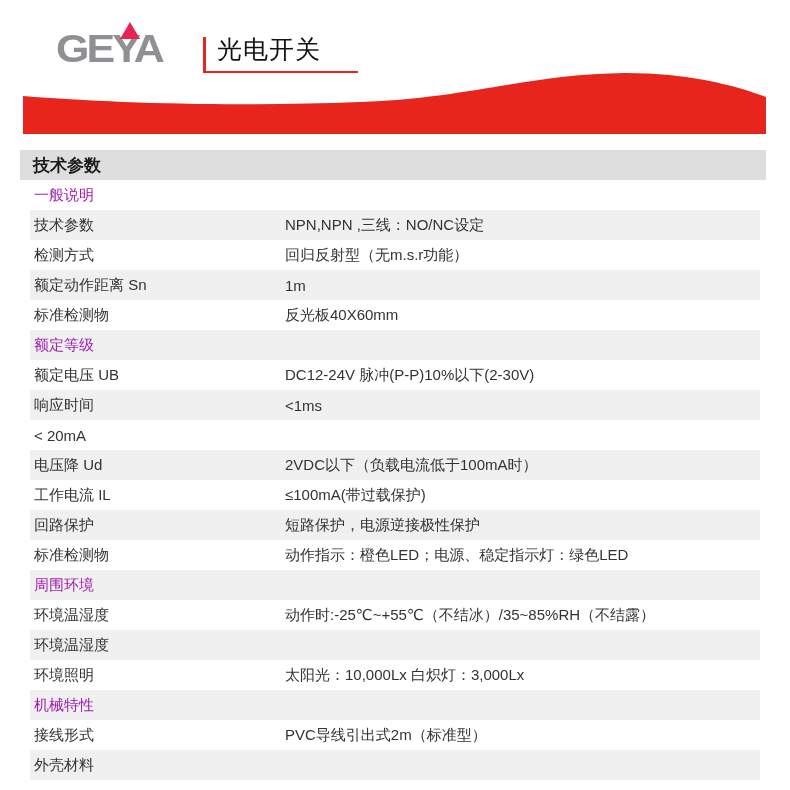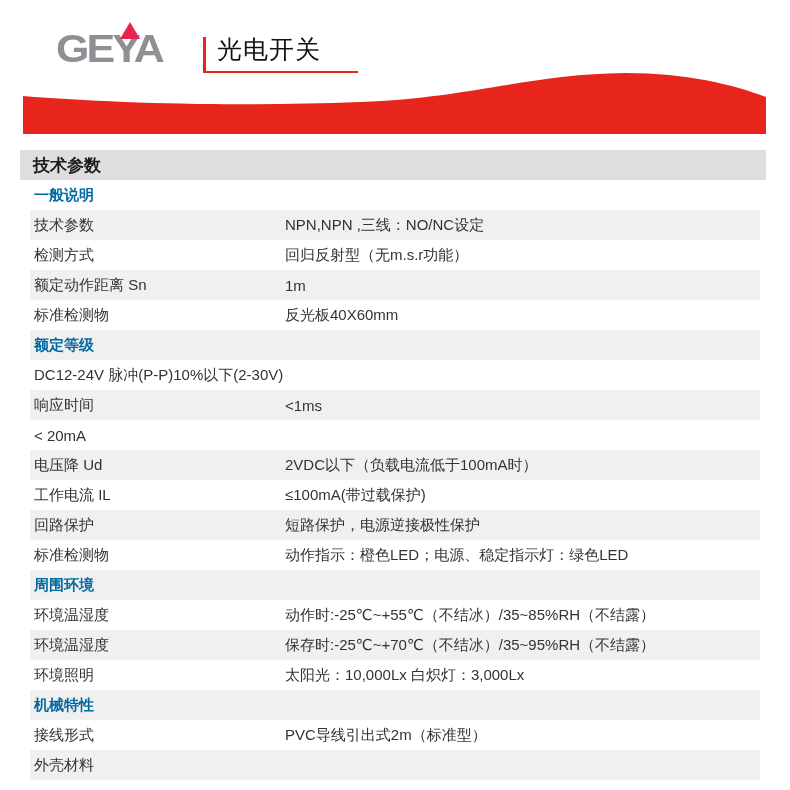--- a/index.html
+++ b/index.html
@@ -47,21 +47,21 @@
   .tbl-title {
     height:30px; background:#dedede; display:flex; align-items:center;
     padding-left:13px; font-size:17px; font-weight:bold; color:#1b1b1b;
   }
   .rows { margin-left:10px; width:730px; }
   .row {
     height:30px; display:flex; align-items:center;
     font-size:15px; color:#333333; padding-left:4px;
   }
   .row.stripe { background:#f0f0f0; }
-  .row.section { font-weight:bold; color:#0369a1; }
+  .row.section { font-weight:normal; color:#a21caf; }
   .row .label { width:251px; flex:none; }
   .row .value { flex:1; }
 </style>
 </head>
 <body>
 
 <div class="page">
 
   <div class="brand-logo">GEYA</div>
   <div class="logo-triangle"></div>
@@ -98,20 +98,21 @@
   </div>
         <div class="row">
     <div class="label">标准检测物</div>
     <div class="value">反光板40X60mm</div>
   </div>
         <div class="row stripe section">
     <div class="label">额定等级</div>
     <div class="value"></div>
   </div>
         <div class="row">
+    <div class="label">额定电压 UB</div>
     <div class="value">DC12-24V 脉冲(P-P)10%以下(2-30V)</div>
   </div>
         <div class="row stripe">
     <div class="label">响应时间</div>
     <div class="value">&lt;1ms</div>
   </div>
         <div class="row">
     <div class="value">&lt; 20mA</div>
   </div>
         <div class="row stripe">
@@ -133,21 +134,20 @@
         <div class="row stripe section">
     <div class="label">周围环境</div>
     <div class="value"></div>
   </div>
         <div class="row">
     <div class="label">环境温湿度</div>
     <div class="value">动作时:-25℃~+55℃（不结冰）/35~85%RH（不结露）</div>
   </div>
         <div class="row stripe">
     <div class="label">环境温湿度</div>
-    <div class="value">保存时:-25℃~+70℃（不结冰）/35~95%RH（不结露）</div>
   </div>
         <div class="row">
     <div class="label">环境照明</div>
     <div class="value">太阳光：10,000Lx  白炽灯：3,000Lx</div>
   </div>
         <div class="row stripe section">
     <div class="label">机械特性</div>
     <div class="value"></div>
   </div>
         <div class="row">

